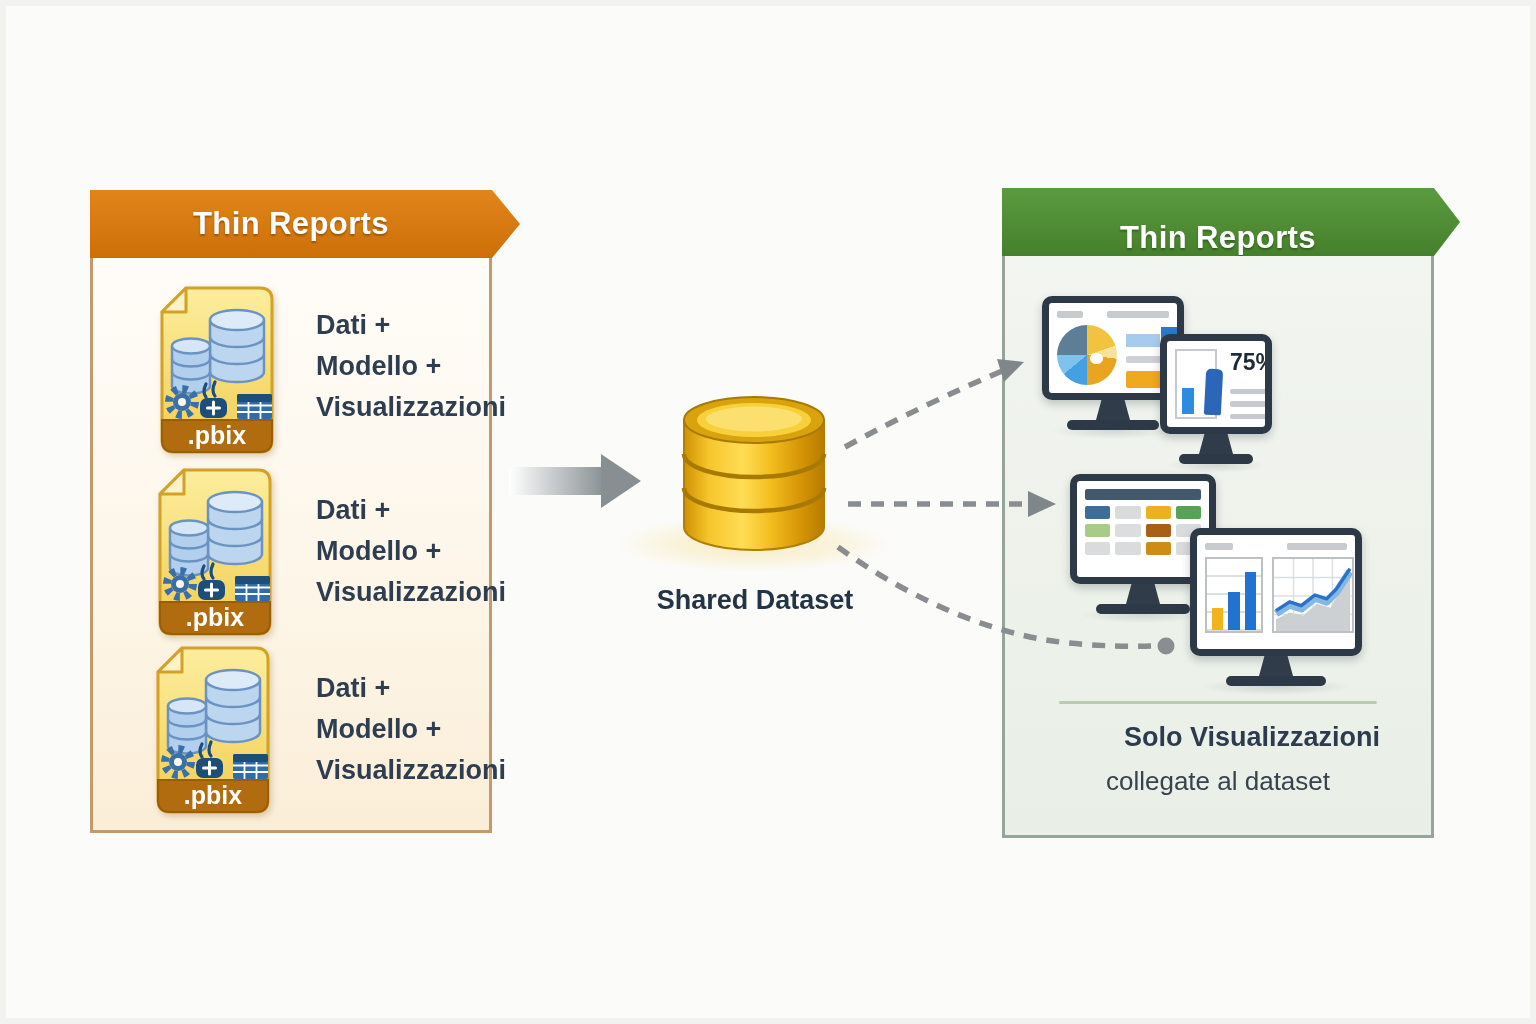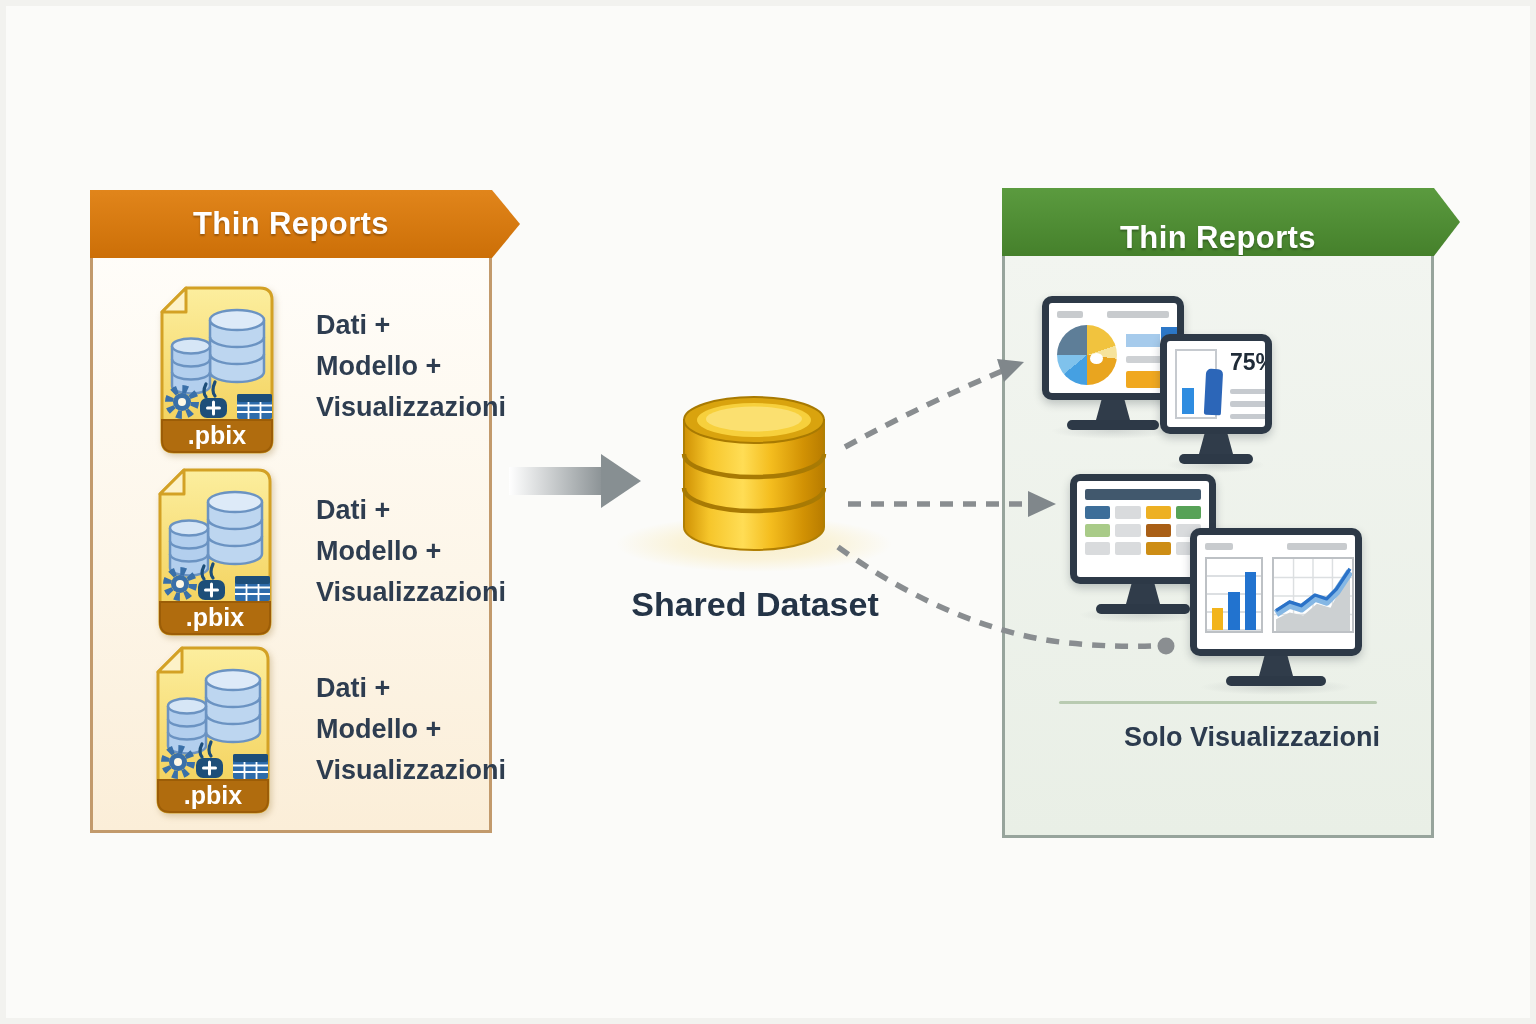--- a/index.html
+++ b/index.html
@@ -25,21 +25,21 @@
   .pbix-item{position:absolute;z-index:2;display:flex;}
   .pbix-svg{width:130px;height:172px;filter:drop-shadow(2px 3px 3px rgba(120,80,0,.25));}
   .pbix-label{font:700 25px "Liberation Sans",sans-serif;fill:#fff;text-anchor:middle;}
   .item-text{position:absolute;z-index:2;font-size:27px;font-weight:600;color:#2e3d50;line-height:41px;white-space:nowrap;}
   
   .solid-arrow{position:absolute;left:505px;top:450px;z-index:2;}
   .db-shadow{position:absolute;left:616px;top:516px;width:276px;height:56px;z-index:1;border-radius:50%;
           background:radial-gradient(ellipse closest-side,#f8eecb 0%,#faf3da 55%,rgba(250,243,218,0) 100%);}
   .db-svg{position:absolute;left:678px;top:394px;z-index:2;}
   .dataset-label{position:absolute;left:600px;top:585px;width:310px;text-align:center;z-index:2;
-          font-size:34px;font-weight:700;color:#243447;}
+          font-size:27px;font-weight:700;color:#243447;}
   
   .overlay{position:absolute;left:0;top:0;z-index:6;pointer-events:none;}
   
   .monitor{position:absolute;display:flex;flex-direction:column;align-items:center;}
   .m-frame{background:#2d3947;border-radius:10px;padding:7px;width:100%;box-sizing:border-box;
            box-shadow:0 4px 8px rgba(40,50,60,.25);}
   .m-screen{background:#fff;border-radius:3px;width:100%;height:100%;box-sizing:border-box;overflow:hidden;}
   .m-neck{width:34px;height:20px;background:#303c4a;clip-path:polygon(16% 0,84% 0,100% 100%,0 100%);}
   .m-base{height:10px;background:#2d3947;border-radius:8px;}
   .monitor::after{content:"";position:absolute;bottom:-9px;left:6%;width:88%;height:16px;z-index:-1;
@@ -306,20 +306,21 @@
           </div>
         </div>
       </div>
     </div>
     <div class="m-neck"></div>
     <div class="m-base" style="width:100px"></div>
   </div>
 
   <div class="divider"></div>
   <div class="footer-bold">Solo Visualizzazioni</div>
+  <div class="footer-reg">collegate al dataset</div>
 
   <svg class="overlay" width="1536" height="1024">
     <path d="M845,447 C900,417 955,391 1002,371" fill="none" stroke="#898d90" stroke-width="5.5" stroke-dasharray="13 10"></path>
     <polygon points="1024,362 1004,382 997,359" fill="#80878b"></polygon>
     <path d="M848,504 L1030,504" fill="none" stroke="#898d90" stroke-width="5.5" stroke-dasharray="13 10"></path>
     <polygon points="1056,504 1028,491 1028,517" fill="#80878b"></polygon>
     <path d="M838,547 C900,592 980,632 1060,642 C1095,646 1130,647 1152,646" fill="none" stroke="#898d90" stroke-width="5.5" stroke-dasharray="13 10"></path>
     <circle cx="1166" cy="646" r="8.5" fill="#8a8e91"></circle>
   </svg>
 

